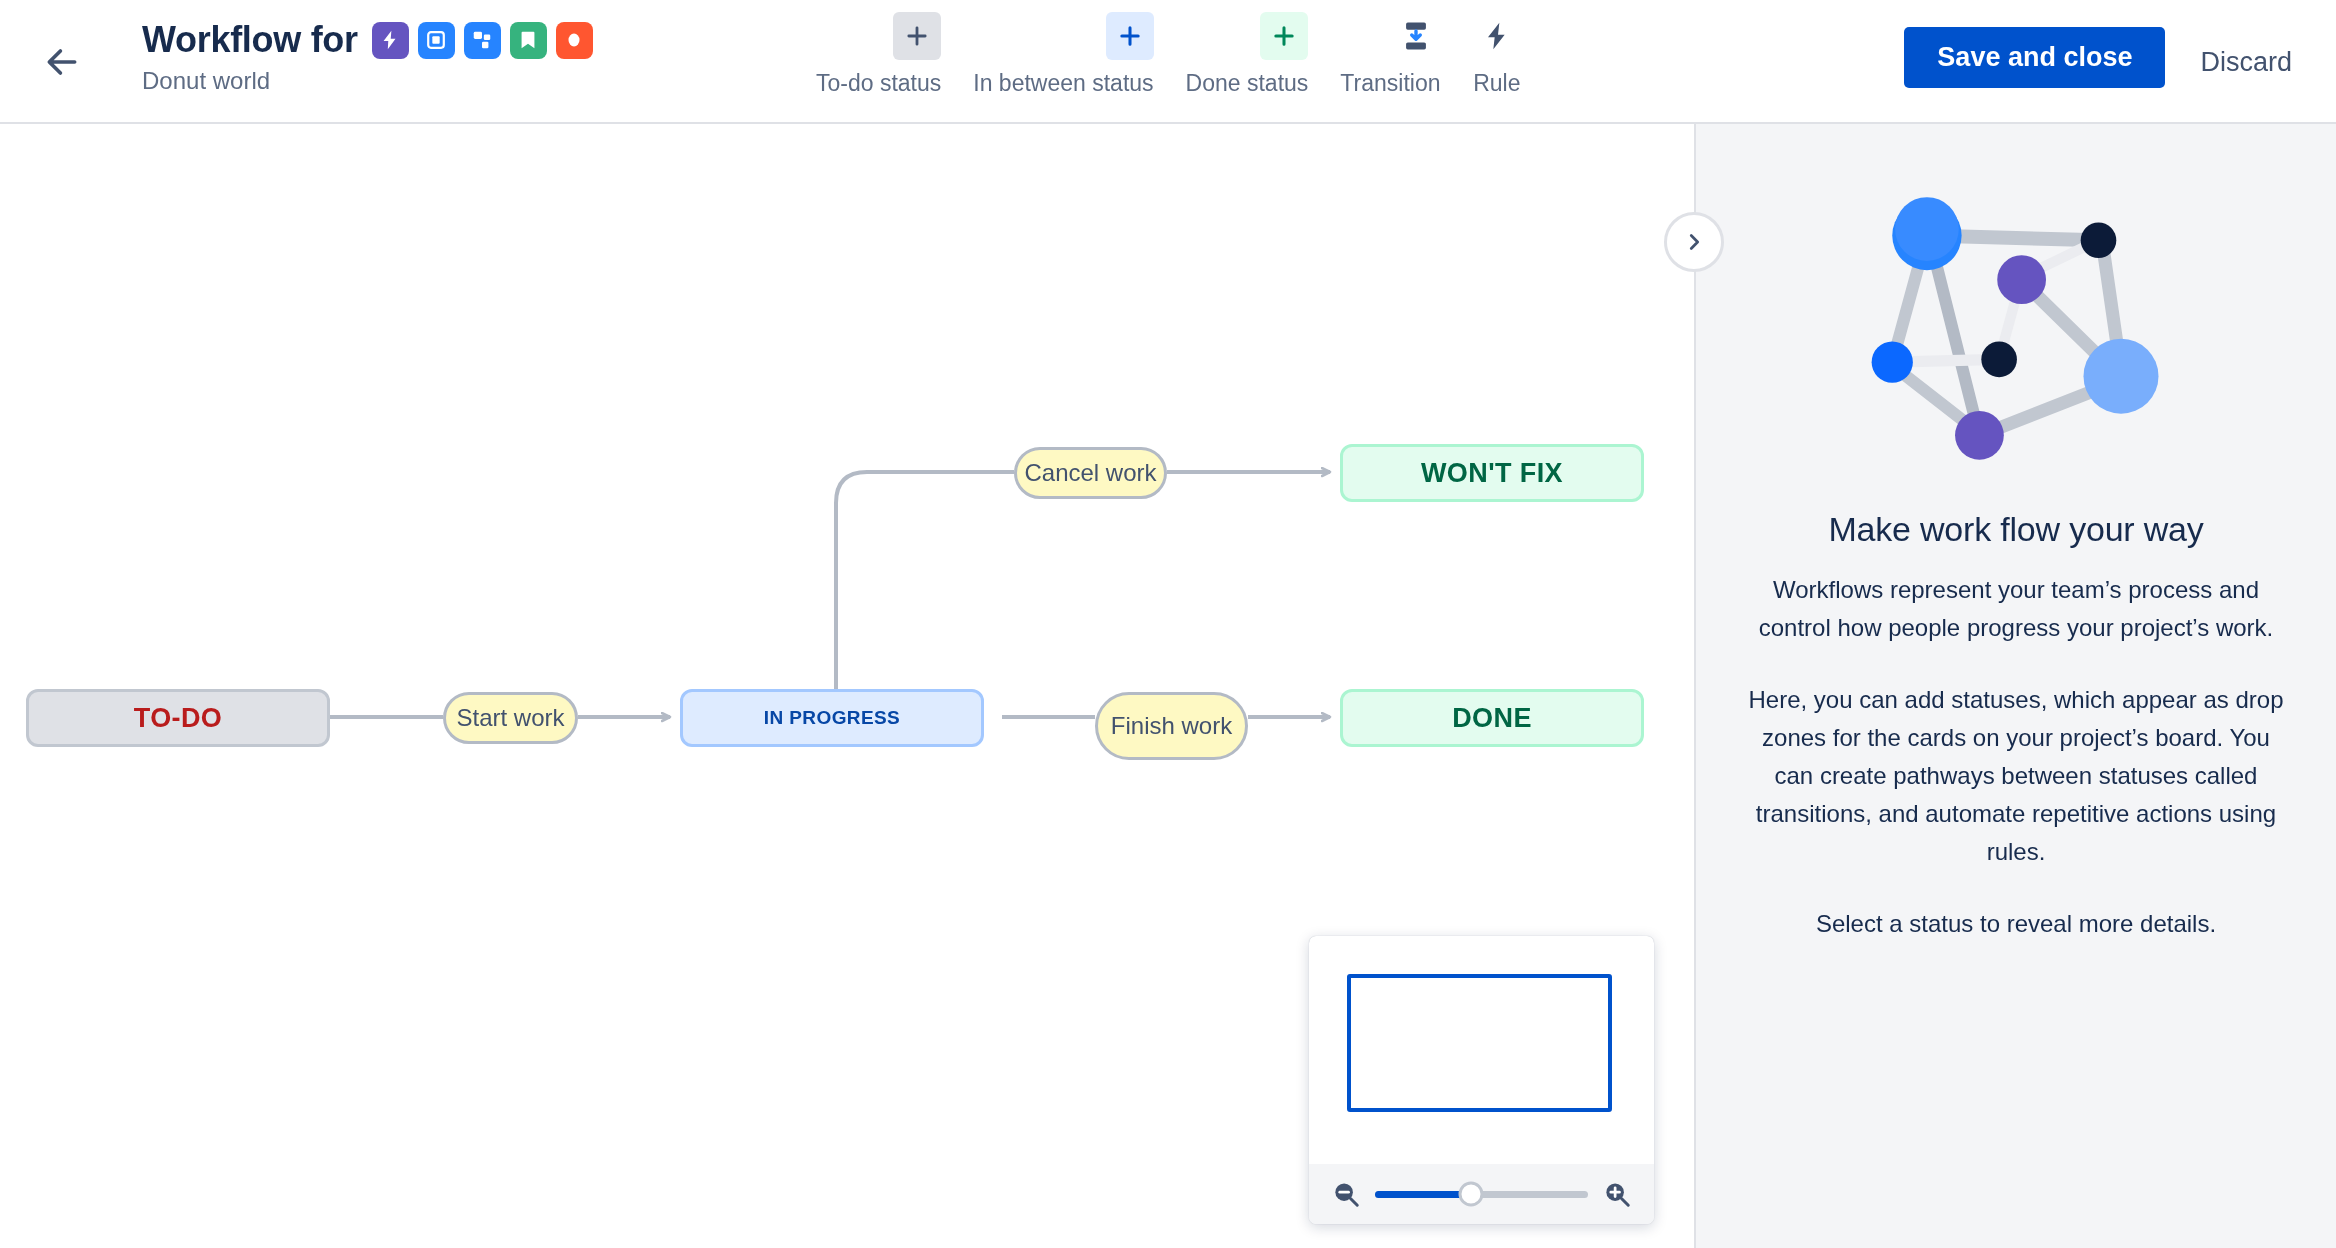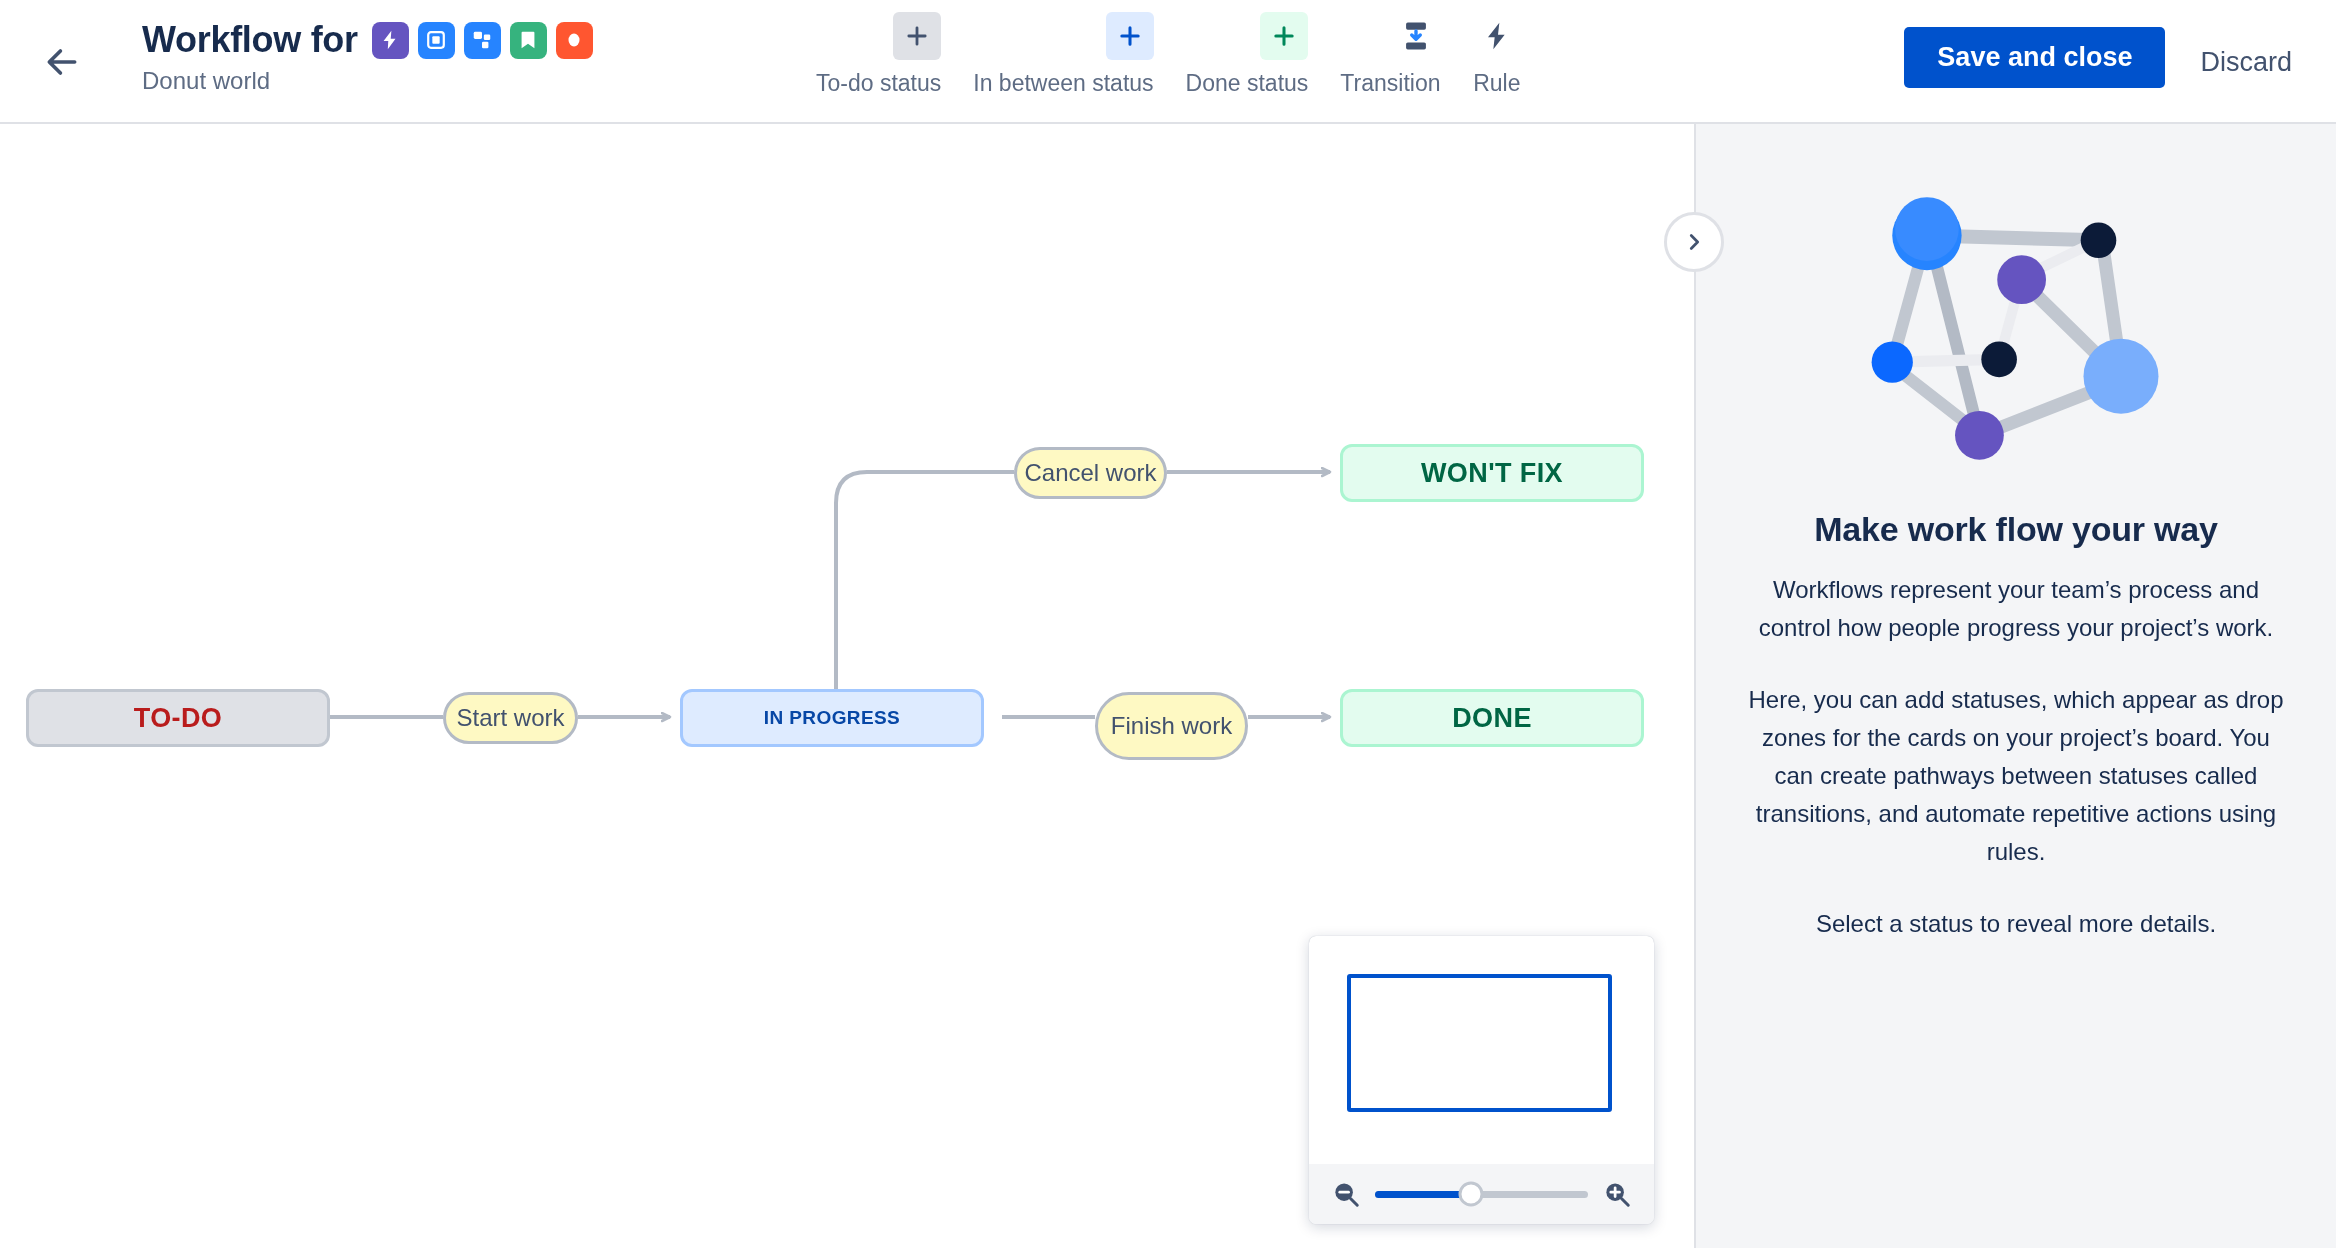--- a/index.html
+++ b/index.html
@@ -162,21 +162,21 @@
     position: absolute; left: 1694px; top: 124px;
     width: 642px; height: 1124px;
     background: #f4f5f7;
     border-left: 2px solid #dfe1e6;
     display: flex; flex-direction: column; align-items: center;
     padding: 60px 52px 0 52px;
   }
   .illus { width: 320px; height: 300px; }
   .panel-title {
     margin-top: 26px;
-    font-size: 34px; font-weight: bold; color: #172b4d;
+    font-size: 34px; font-weight: normal; color: #172b4d;
     text-align: center; letter-spacing: -0.2px;
   }
   .panel-p {
     margin-top: 22px;
     font-size: 24px; line-height: 38px; color: #172b4d;
     text-align: center;
   }
   .panel-p.tight { margin-top: 34px; }
 </style>
 </head>

